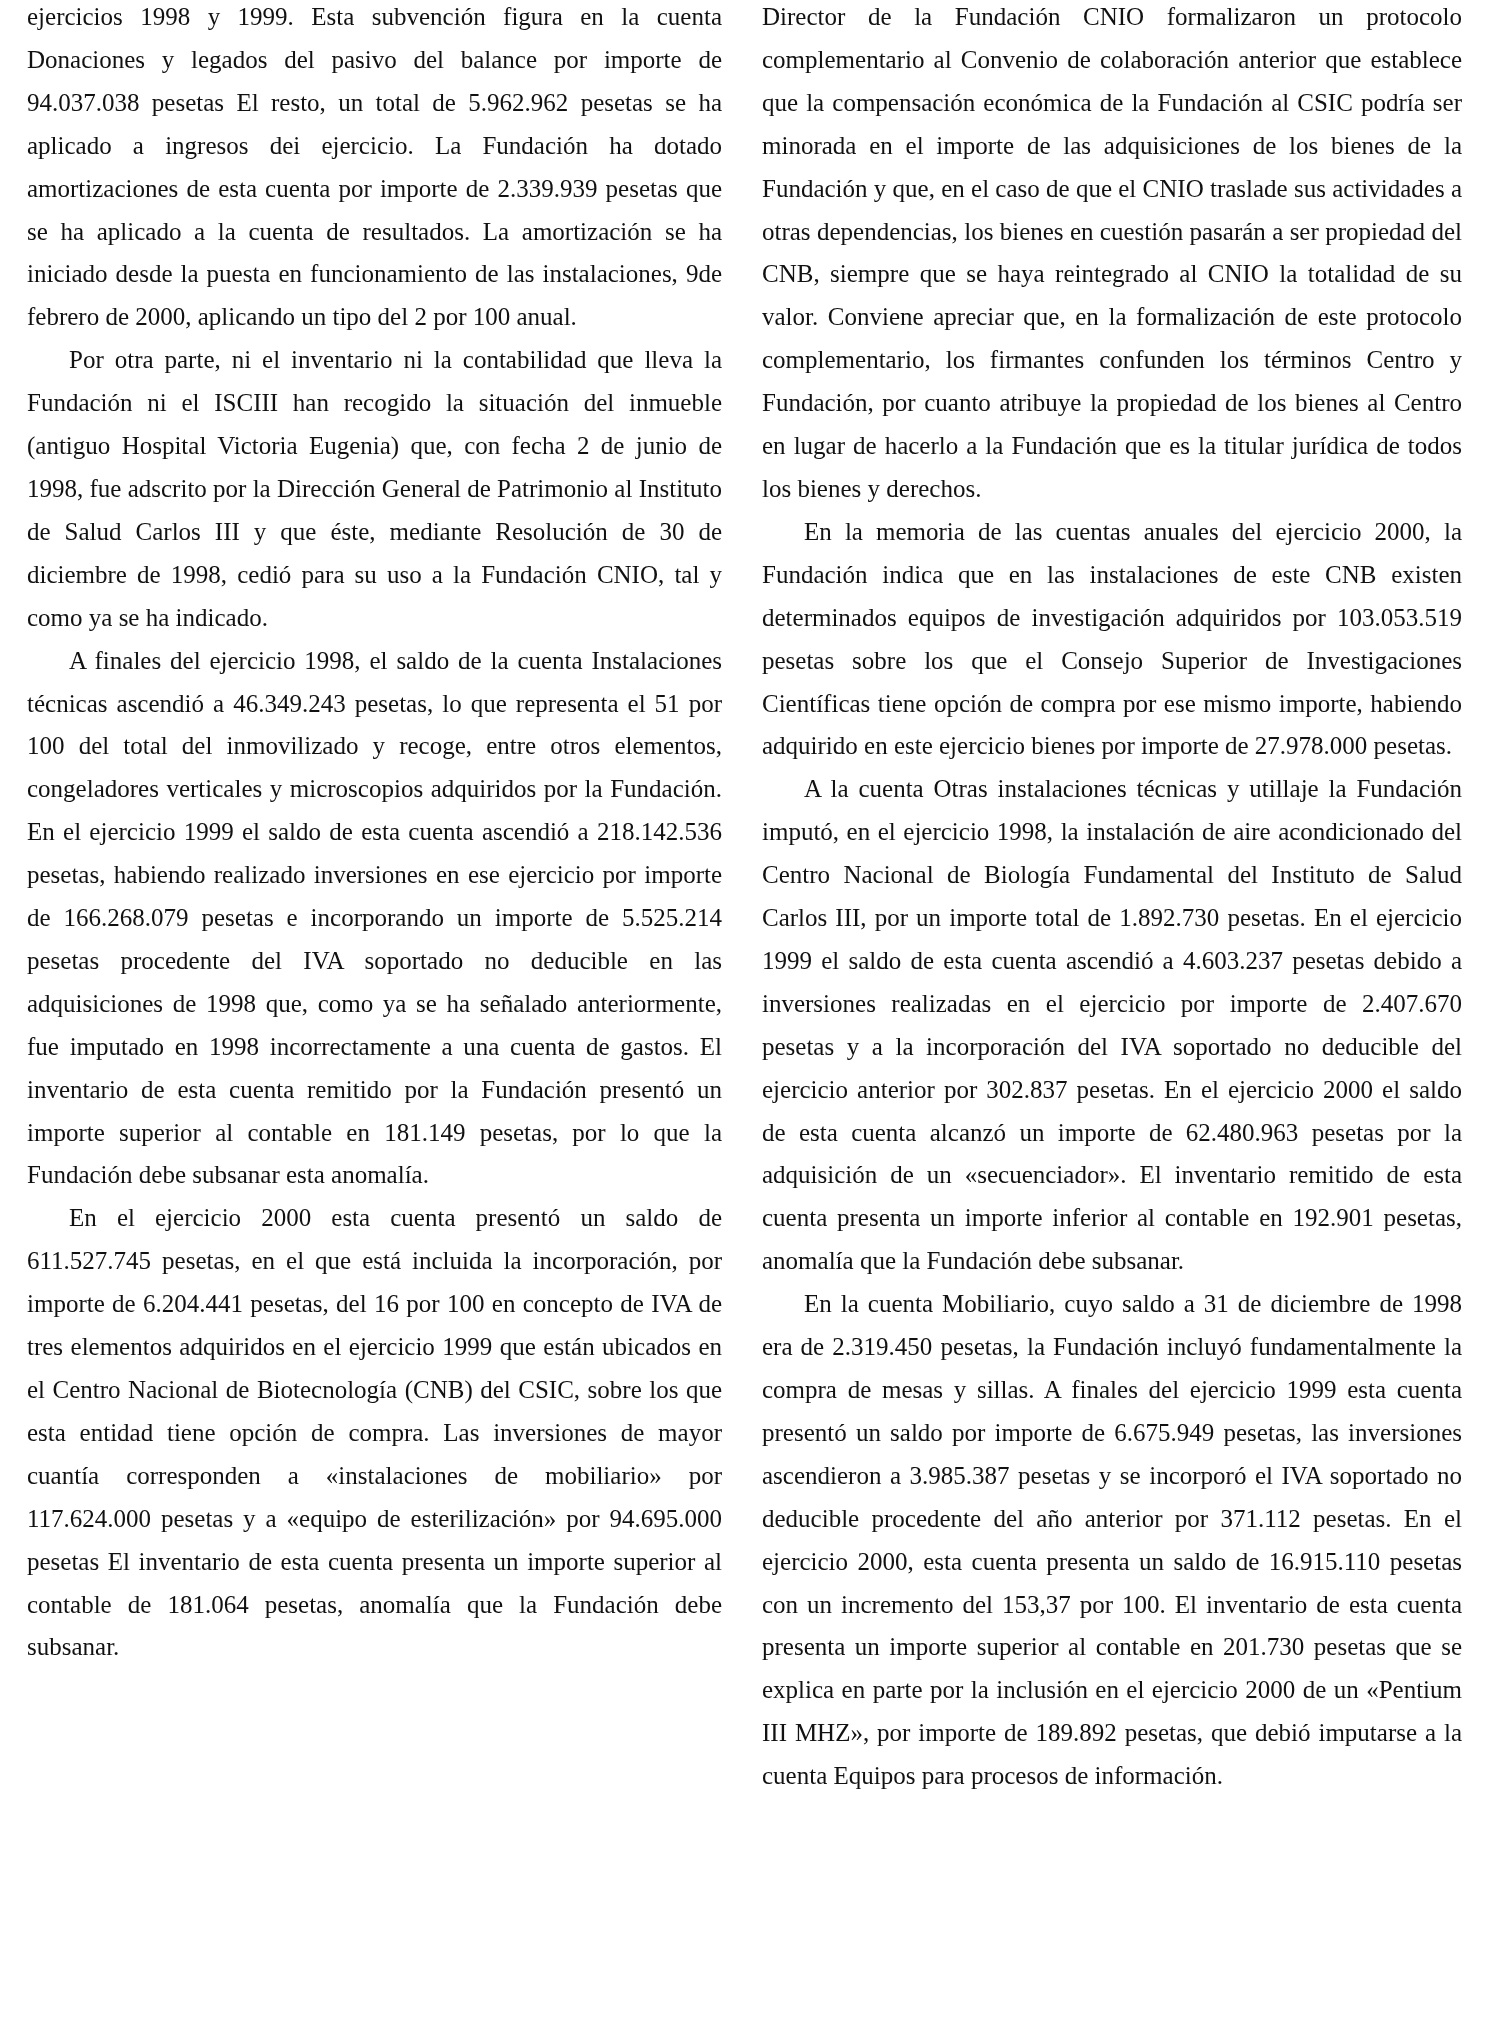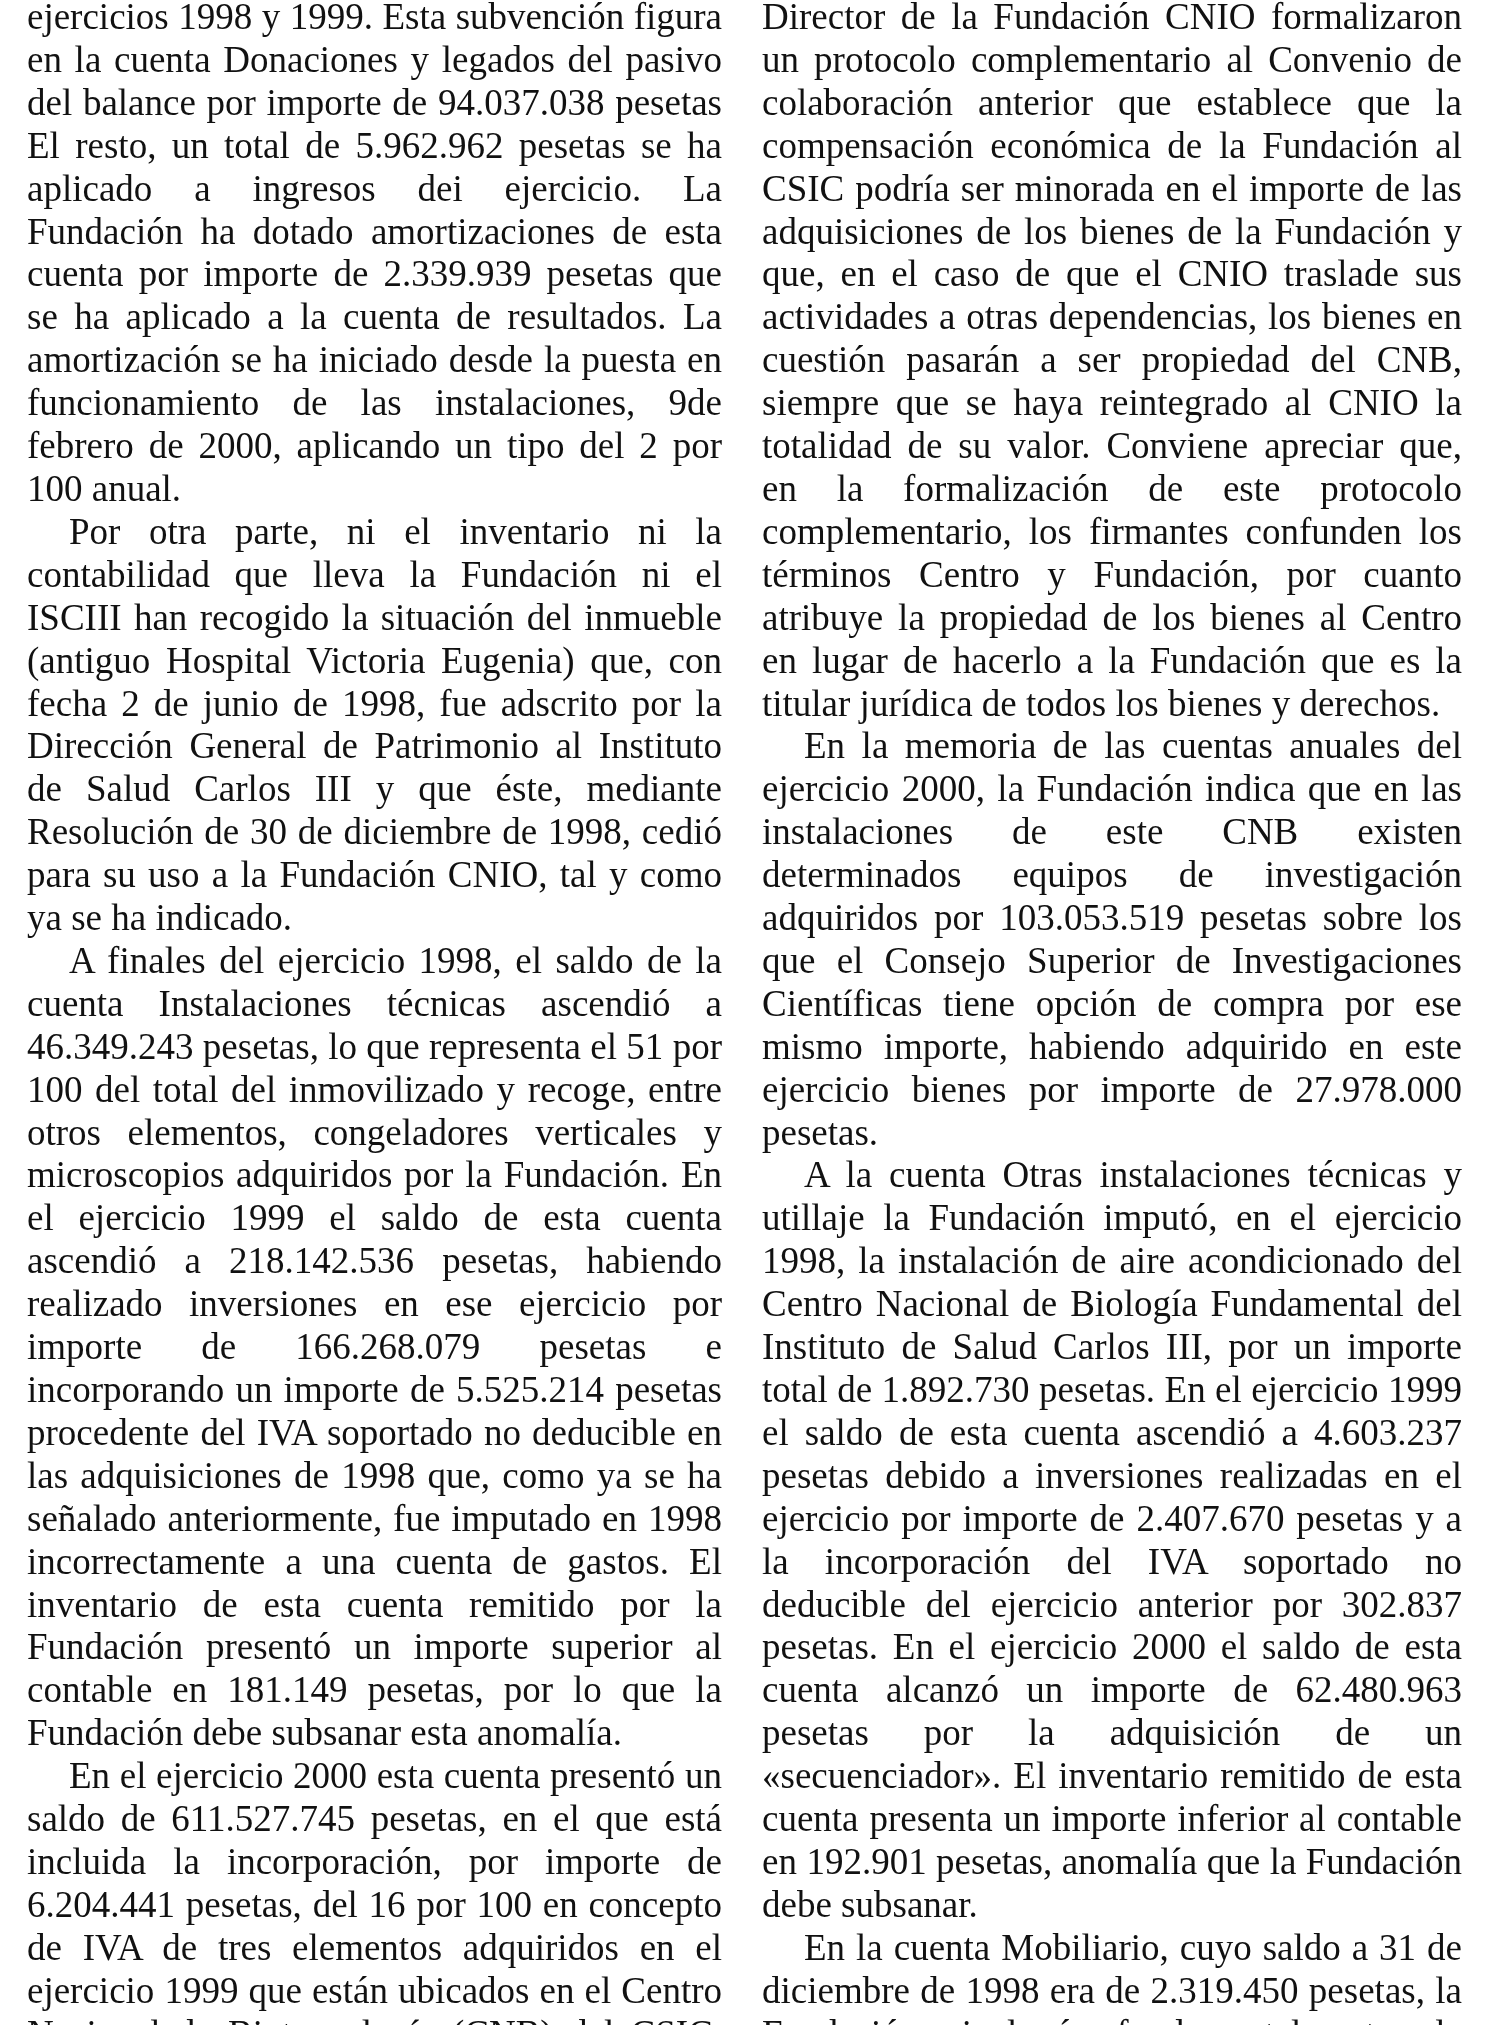--- a/index.html
+++ b/index.html
@@ -1,21 +1,21 @@
 <!DOCTYPE html>
 <html><head>
 <meta charset="utf-8">
 <style>
   html, body { margin: 0; padding: 0; background: #ffffff; }
   body { width: 1489px; height: 2025px; overflow: hidden; position: relative; }
   .page {
     position: absolute; left: 0; top: 0; width: 1208px; height: 2025px;
     color: #111111;
     font-family: "Liberation Serif", "DejaVu Serif", serif;
-    font-size: 37px;
+    font-size: 25px;
     line-height: 42.9px;
   }
   .col {
     position: absolute; top: -4px;
     text-align: justify;
     hyphens: manual;
   }
   .col-left { left: 27px; width: 695px; }
   .col-right { left: 762px; width: 700px; }
   .col p { margin: 0; text-indent: 0; }

